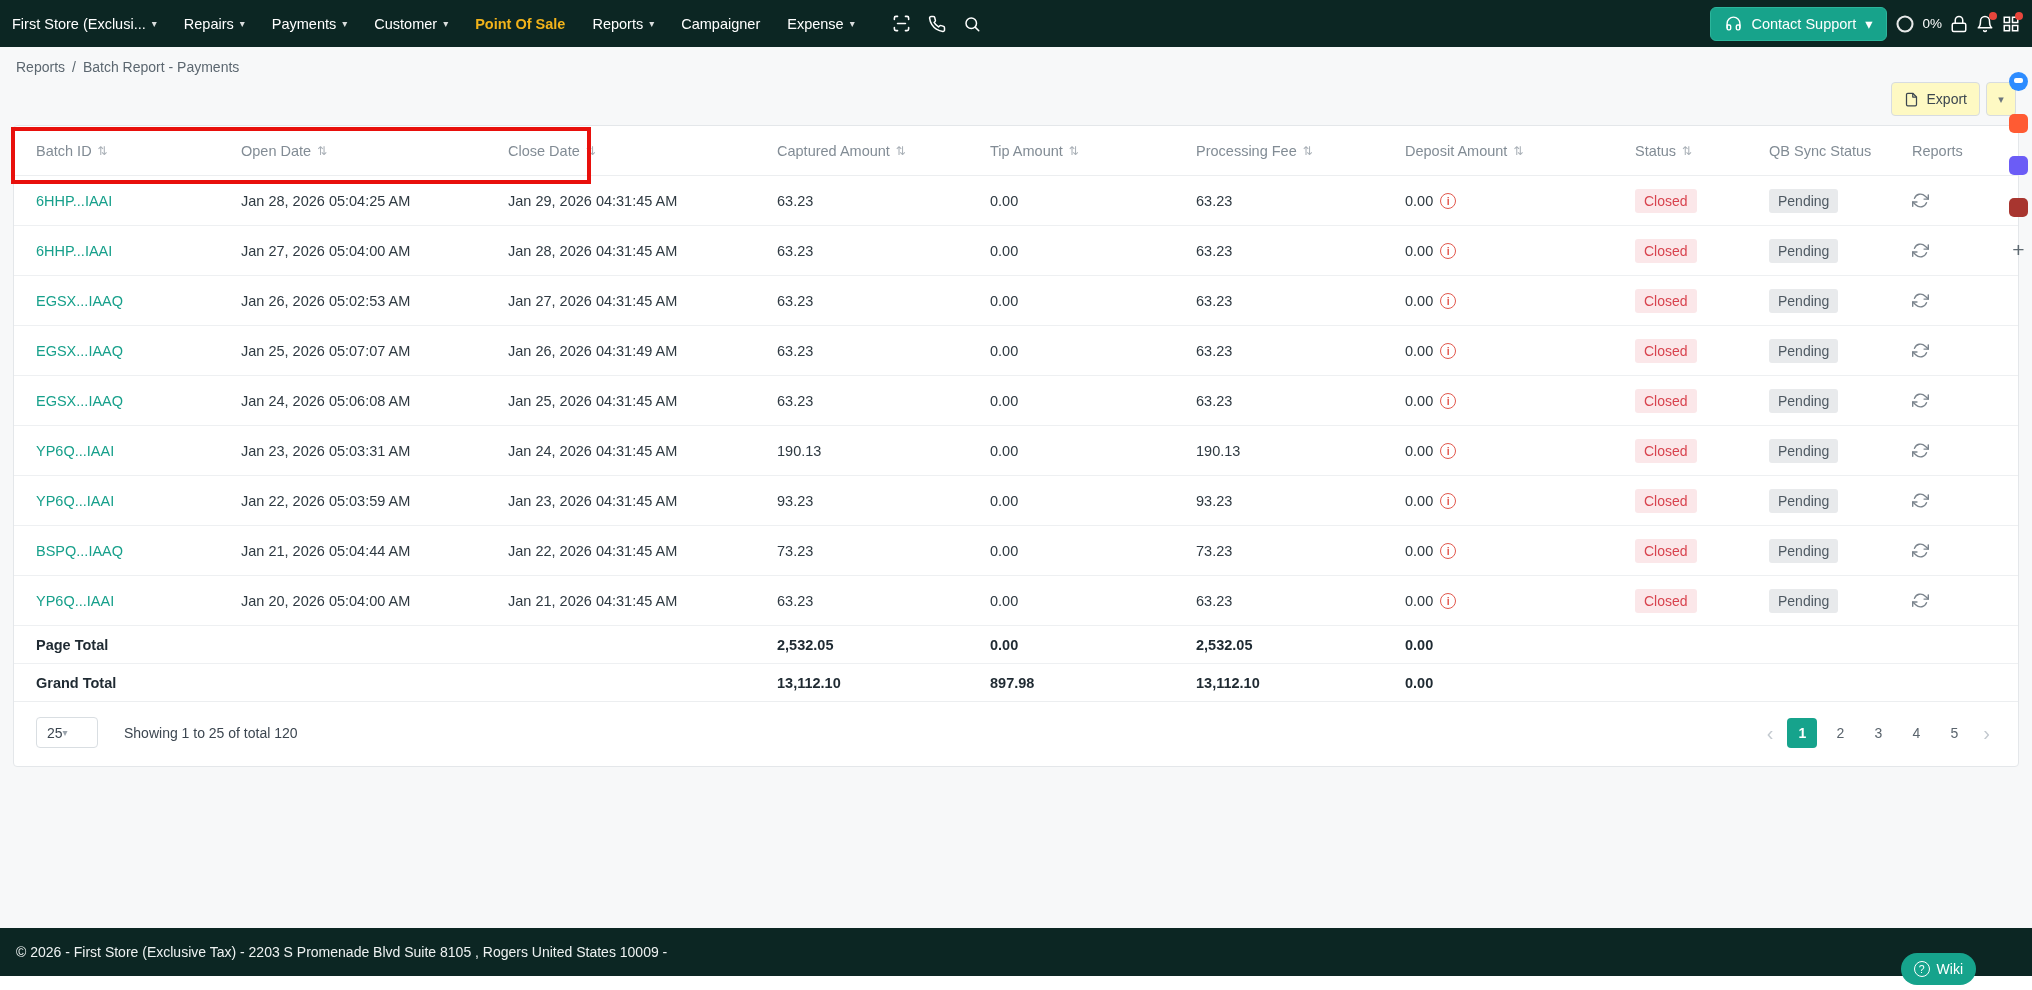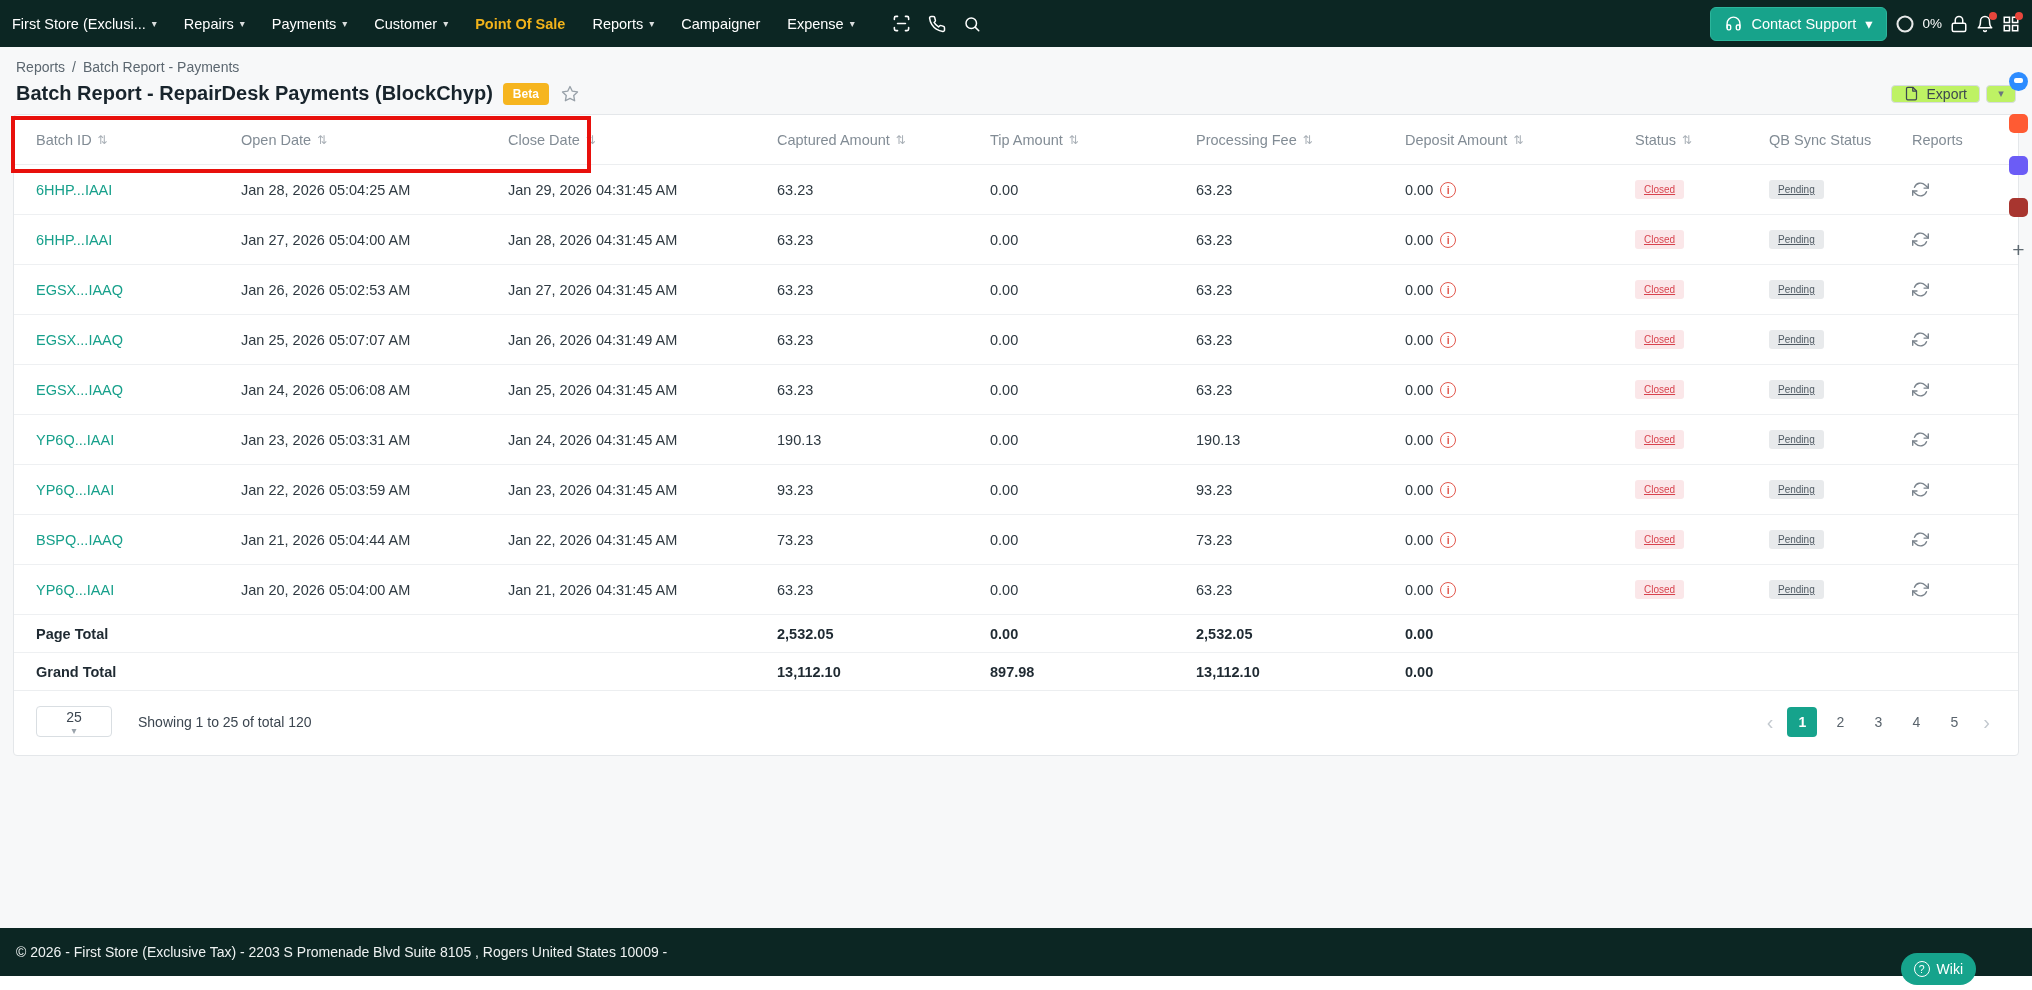--- a/index.html
+++ b/index.html
@@ -37,21 +37,21 @@
   .main { height: 881px; background: #f7f8f9; position: relative; }
   .breadcrumb { padding: 12px 16px 0; font-size: 14px; color: #5c6770; display: flex; gap: 7px; }
   .breadcrumb .crumb-link { cursor: pointer; }
   .page-head { display: flex; align-items: center; padding: 7px 16px 9px; }
   .title-wrap { display: flex; align-items: center; gap: 10px; }
   .page-title { font-size: 20px; font-weight: 700; color: #18242c; }
   .beta-badge { background: #f6b51f; color: #fff; font-size: 12px; font-weight: 700; padding: 4px 10px; border-radius: 4px; }
   .star { cursor: pointer; margin-left: 2px; }
   .export-group { margin-left: auto; display: flex; gap: 6px; }
   .btn-white {
-    background: #bef264; border: 1px solid #d7dce1; border-radius: 4px; height: 18px;
+    background: #fef9c3; border: 1px solid #d7dce1; border-radius: 4px; height: 34px;
     display: flex; align-items: center; gap: 8px; padding: 0 12px;
     font-size: 14px; color: #3c4650; cursor: pointer;
   }
   .btn-caret { width: 30px; justify-content: center; padding: 0; }
 
   
   .card {
     margin: 0 13px; background: #fff; border: 1px solid #e4e7ea; border-radius: 4px;
     position: relative;
   }
@@ -77,34 +77,34 @@
   .th.no-sort { cursor: default; }
   .trow { height: 50px; border-bottom: 1px solid #eef0f2; font-size: 14.5px; color: #2f3a42; }
   .batch-link { color: #17a08b; cursor: pointer; }
   .cell-deposit { display: flex; align-items: center; }
   .info-icon {
     display: inline-flex; align-items: center; justify-content: center;
     width: 16px; height: 16px; border-radius: 50%; border: 1.5px solid #e2574c;
     color: #e2574c; font-size: 10.5px; font-weight: 700; margin-left: 7px; cursor: pointer;
   }
   .info-icon::before { content: "i"; }
-  .badge { font-size: 10px; padding: 4px 9px; border-radius: 3px; display: inline-block; text-decoration: underline; }
+  .badge { font-size: 14px; padding: 4px 9px; border-radius: 3px; display: inline-block; }
   .badge-closed { background: #fbe7e9; color: #d8434e; }
   .badge-pending { background: #e8eaec; color: #4f5a63; }
   .action-btn { cursor: pointer; width: 20px; }
 
   .total-row { height: 38px; font-size: 14.5px; font-weight: 700; color: #1f2a32; border-bottom: 1px solid #eef0f2; }
   .total-row.last { border-bottom: 1px solid #eceef0; }
 
   
   .pagination { display: flex; align-items: center; padding: 15px 22px 18px; }
   .select-box {
-    width: 76px; height: 31px; border: 1px solid #d9dee2; border-radius: 4px;
-    display: flex; align-items: center; justify-content: flex-end; padding: 0 10px;
-    font-size: 14px; color: #3c4650; cursor: pointer; background: #fff; flex-direction: column;
+    width: 62px; height: 31px; border: 1px solid #d9dee2; border-radius: 4px;
+    display: flex; align-items: center; justify-content: flex-start; padding: 0 10px;
+    font-size: 14px; color: #3c4650; cursor: pointer; background: #fff;
   }
   .select-box .caret { font-size: 10px; color: #9aa3ab; }
   .page-summary { margin-left: 26px; font-size: 14px; color: #3c4650; }
   .pager { margin-left: auto; display: flex; align-items: center; gap: 8px; }
   .pager-arrow { color: #c3c9cf; font-size: 20px; padding: 0 6px; cursor: pointer; line-height: 1; }
   .page-btn {
     min-width: 30px; height: 30px; display: flex; align-items: center; justify-content: center;
     font-size: 14px; color: #5a646d; border-radius: 4px; cursor: pointer;
   }
   .page-btn.active { background: #16a38c; color: #fff; font-weight: 700; }
@@ -237,29 +237,20 @@
 
 <div class="main">
 
   <div class="breadcrumb">
     <span class="crumb-link">Reports</span>
     <span>/</span>
     <span>Batch Report - Payments</span>
   </div>
 
   <div class="page-head">
-    <div class="title-wrap">
-      <span class="page-title">Batch Report - RepairDesk Payments (BlockChyp)</span>
-      <span class="beta-badge">Beta</span>
-      <span class="star">
-        <svg width="18" height="18" viewBox="0 0 24 24" fill="none" stroke="#98a1a9" stroke-width="1.8" stroke-linejoin="round">
-            <polygon points="12 2 15.09 8.26 22 9.27 17 14.14 18.18 21.02 12 17.77 5.82 21.02 7 14.14 2 9.27 8.91 8.26 12 2"></polygon>
-          </svg>
-      </span>
-    </div>
     <div class="export-group">
       <div class="btn-white">
         <svg width="15" height="15" viewBox="0 0 24 24" fill="none" stroke="#3c4650" stroke-width="2" stroke-linejoin="round">
             <path d="M14 2H6a2 2 0 0 0-2 2v16a2 2 0 0 0 2 2h12a2 2 0 0 0 2-2V8z"></path>
             <polyline points="14 2 14 8 20 8"></polyline>
           </svg>
         <span>Export</span>
       </div>
       <div class="btn-white btn-caret">
         <span class="caret" style="font-size:11px;color:#6b757e;">▾</span>

